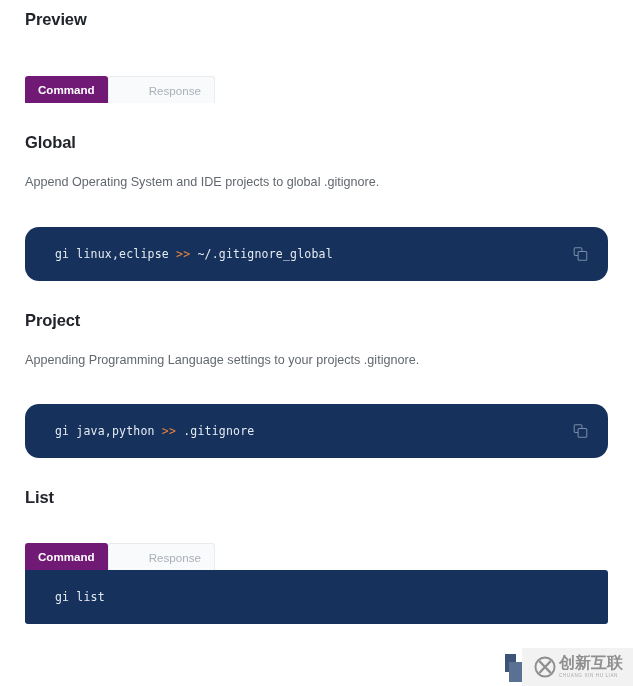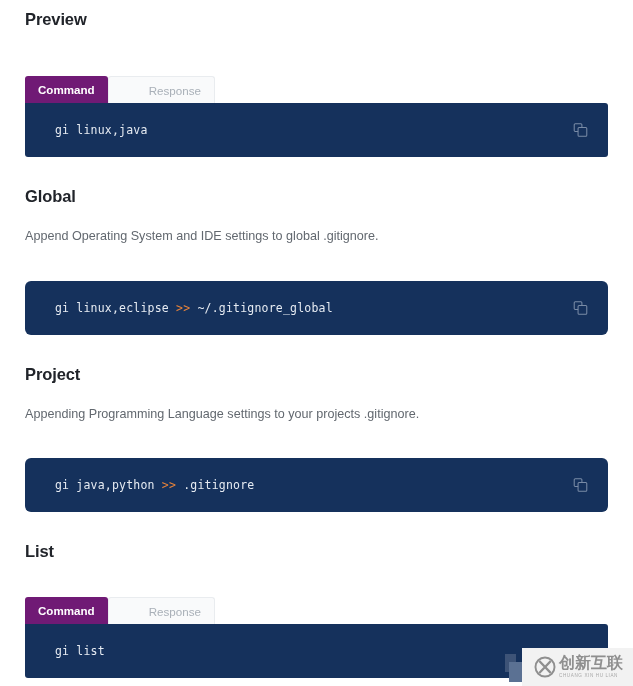--- a/index.html
+++ b/index.html
@@ -74,21 +74,21 @@
     background: #15315c;
     border-radius: 0 3px 3px 3px;
     height: 54px;
     box-sizing: border-box;
     display: flex;
     align-items: center;
     padding-left: 30px;
     padding-right: 40px;
   }
   .code-block.standalone {
-    border-radius: 6px;
+    border-radius: 14px;
   }
   .code-text {
     font-family: "DejaVu Sans Mono", "Liberation Mono", monospace;
     font-size: 11.5px;
     color: #e6ebf2;
     letter-spacing: 0.2px;
     white-space: pre;
   }
   .code-text .op {
     color: #e8833a;
@@ -160,34 +160,25 @@
 
   <div style="height:10px"></div>
   <h2 class="section-heading">Preview</h2>
   <div class="gap-desc"></div>
   <div class="gap-block"></div>
 
   <div class="tabs">
     <div class="tab active">Command</div>
     <div class="tab inactive">Response</div>
   </div>
-  <div class="code-block">
-    <span class="code-text"><span>gi linux,java</span><span class="op"></span><span></span></span>
-    <span class="copy-icon">
-      <svg viewBox="0 0 16 16" width="15" height="15" fill="none" stroke="#ccd6e4" stroke-width="1.1">
-        <rect x="1.3" y="1.3" width="8.2" height="8.2" rx="1.1"></rect>
-        <rect x="5.4" y="5.4" width="9.3" height="9.3" rx="1.1" fill="#15315c"></rect>
-      </svg>
-    </span>
-  </div>
 
   <div class="gap-sect"></div>
   <h2 class="section-heading">Global</h2>
   <div class="gap-desc"></div>
-  <p class="section-desc">Append Operating System and IDE settings to global .gitignore.</p>
+  <p class="section-desc">Append Operating System and IDE projects to global .gitignore.</p>
   <div style="height:35px"></div>
 
   <div class="code-block standalone">
     <span class="code-text"><span>gi linux,eclipse </span><span class="op">&gt;&gt;</span><span> ~/.gitignore_global</span></span>
     <span class="copy-icon">
       <svg viewBox="0 0 16 16" width="15" height="15" fill="none" stroke="#ccd6e4" stroke-width="1.1">
         <rect x="1.3" y="1.3" width="8.2" height="8.2" rx="1.1"></rect>
         <rect x="5.4" y="5.4" width="9.3" height="9.3" rx="1.1" fill="#15315c"></rect>
       </svg>
     </span>

